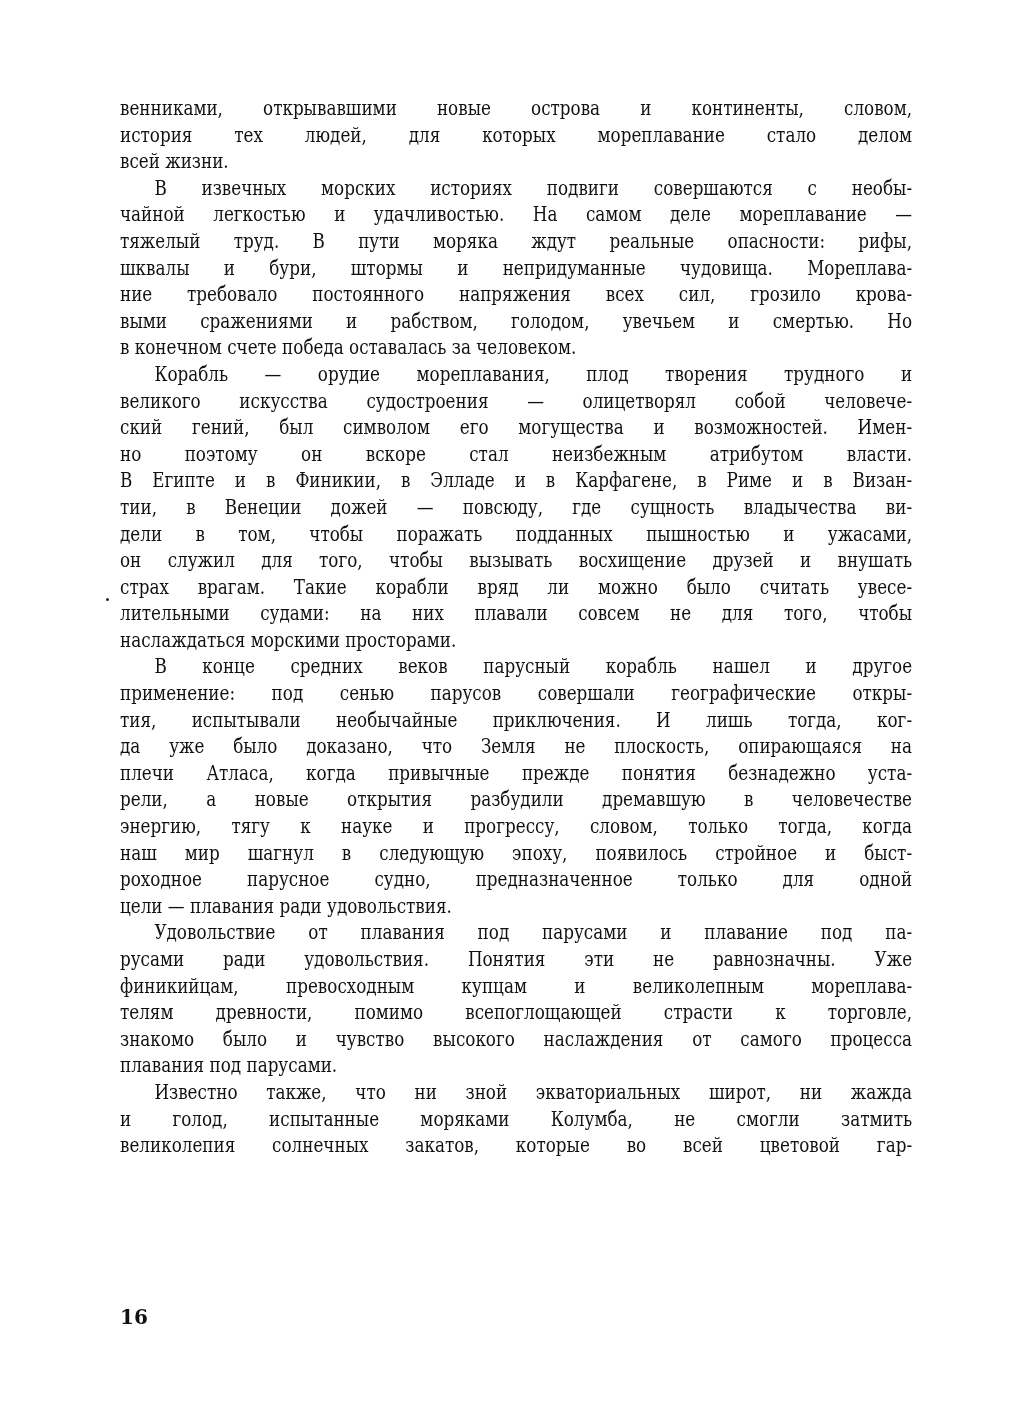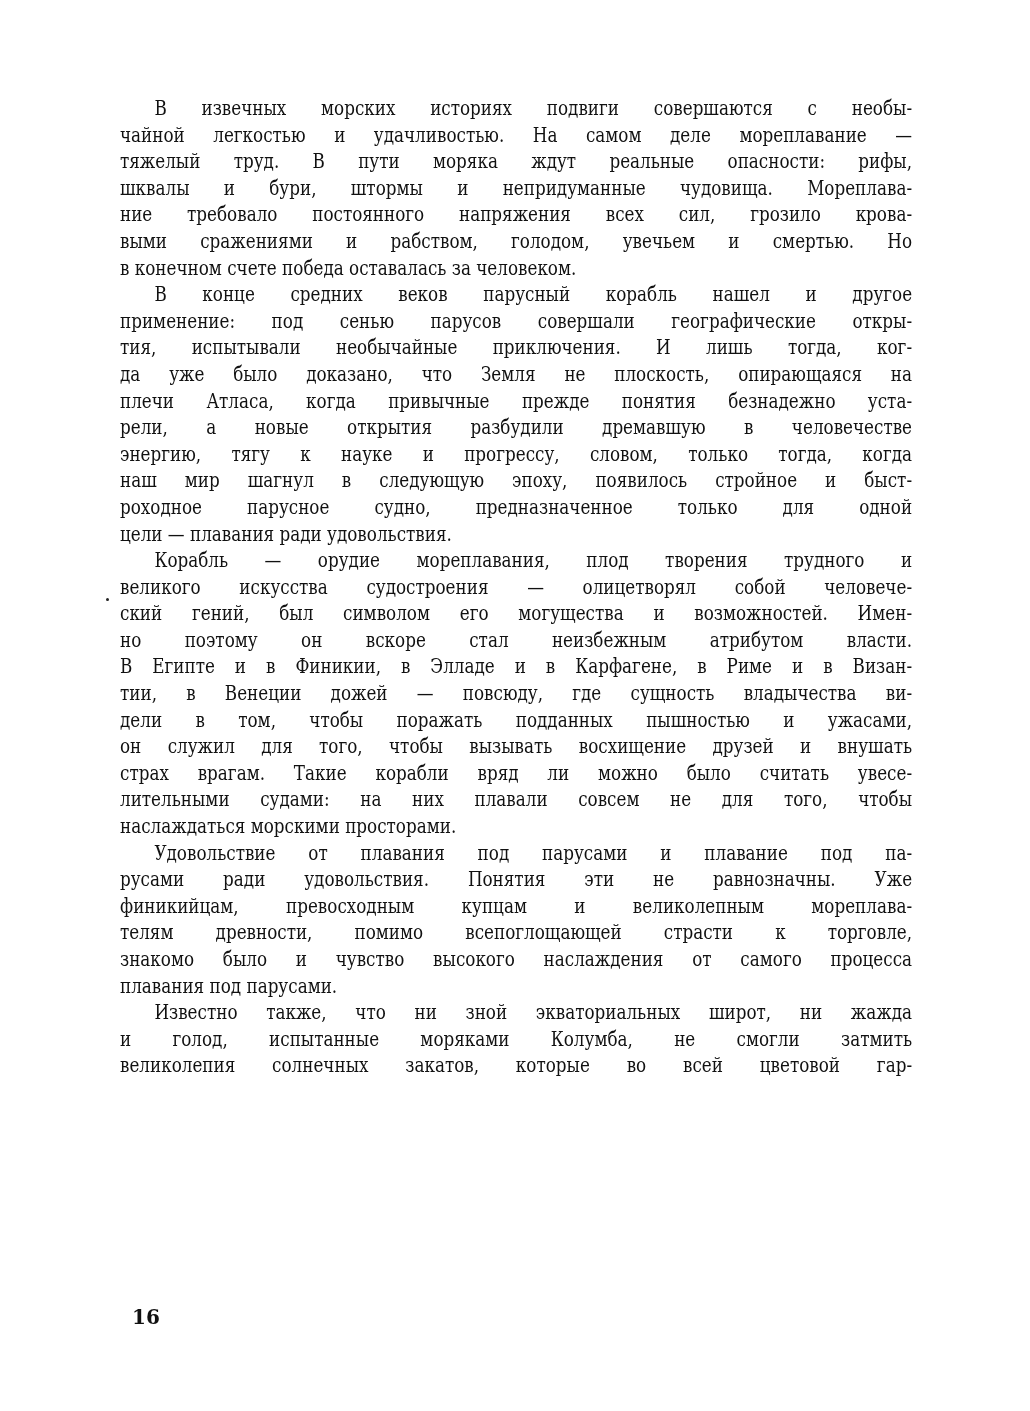--- a/index.html
+++ b/index.html
@@ -11,60 +11,65 @@
     font-size: 19.5px; color: #111;
     text-align: justify; text-align-last: justify;
     white-space: nowrap; overflow: visible;
     transform: scaleX(0.86); transform-origin: left center; width: 921px;
   }
   .line.indent { padding-left: 40px; width: 881px; }
   .line.last { text-align-last: left; }
   .mark { position: absolute; left: 106px; top: 598px; width: 3px; height: 3px; background: #222; border-radius: 50%; }
   .pagenum {
     position: absolute; left: 120px; top: 1305px;
-    font-family: "DejaVu Serif", serif; font-size: 20px; font-weight: bold; color: #111; margin-left: 12px;
+    font-family: "DejaVu Serif", serif; font-size: 20px; font-weight: bold; color: #111;
   }
 </style>
 </head>
 <body>
 
 <div class="page" id="page">
+    <div>
+      <div class="line">венниками, открывавшими новые острова и континенты, словом,</div>
+      <div class="line">история тех людей, для которых мореплавание стало делом</div>
+      <div class="line last">всей жизни.</div>
+    </div>
     <div>
       <div class="line indent">В извечных морских историях подвиги совершаются с необы-</div>
       <div class="line">чайной легкостью и удачливостью. На самом деле мореплавание —</div>
       <div class="line">тяжелый труд. В пути моряка ждут реальные опасности: рифы,</div>
       <div class="line">шквалы и бури, штормы и непридуманные чудовища. Мореплава-</div>
       <div class="line">ние требовало постоянного напряжения всех сил, грозило крова-</div>
       <div class="line">выми сражениями и рабством, голодом, увечьем и смертью. Но</div>
       <div class="line last">в конечном счете победа оставалась за человеком.</div>
-    </div>
-    <div>
-      <div class="line indent">В конце средних веков парусный корабль нашел и другое</div>
-      <div class="line">применение: под сенью парусов совершали географические откры-</div>
-      <div class="line">тия, испытывали необычайные приключения. И лишь тогда, ког-</div>
-      <div class="line">да уже было доказано, что Земля не плоскость, опирающаяся на</div>
-      <div class="line">плечи Атласа, когда привычные прежде понятия безнадежно уста-</div>
-      <div class="line">рели, а новые открытия разбудили дремавшую в человечестве</div>
-      <div class="line">энергию, тягу к науке и прогрессу, словом, только тогда, когда</div>
-      <div class="line">наш мир шагнул в следующую эпоху, появилось стройное и быст-</div>
-      <div class="line">роходное парусное судно, предназначенное только для одной</div>
-      <div class="line last">цели — плавания ради удовольствия.</div>
     </div>
     <div>
       <div class="line indent">Корабль — орудие мореплавания, плод творения трудного и</div>
       <div class="line">великого искусства судостроения — олицетворял собой человече-</div>
       <div class="line">ский гений, был символом его могущества и возможностей. Имен-</div>
       <div class="line">но поэтому он вскоре стал неизбежным атрибутом власти.</div>
       <div class="line">В Египте и в Финикии, в Элладе и в Карфагене, в Риме и в Визан-</div>
       <div class="line">тии, в Венеции дожей — повсюду, где сущность владычества ви-</div>
       <div class="line">дели в том, чтобы поражать подданных пышностью и ужасами,</div>
       <div class="line">он служил для того, чтобы вызывать восхищение друзей и внушать</div>
       <div class="line">страх врагам. Такие корабли вряд ли можно было считать увесе-</div>
       <div class="line">лительными судами: на них плавали совсем не для того, чтобы</div>
       <div class="line last">наслаждаться морскими просторами.</div>
+    </div>
+    <div>
+      <div class="line indent">В конце средних веков парусный корабль нашел и другое</div>
+      <div class="line">применение: под сенью парусов совершали географические откры-</div>
+      <div class="line">тия, испытывали необычайные приключения. И лишь тогда, ког-</div>
+      <div class="line">да уже было доказано, что Земля не плоскость, опирающаяся на</div>
+      <div class="line">плечи Атласа, когда привычные прежде понятия безнадежно уста-</div>
+      <div class="line">рели, а новые открытия разбудили дремавшую в человечестве</div>
+      <div class="line">энергию, тягу к науке и прогрессу, словом, только тогда, когда</div>
+      <div class="line">наш мир шагнул в следующую эпоху, появилось стройное и быст-</div>
+      <div class="line">роходное парусное судно, предназначенное только для одной</div>
+      <div class="line last">цели — плавания ради удовольствия.</div>
     </div>
     <div>
       <div class="line indent">Удовольствие от плавания под парусами и плавание под па-</div>
       <div class="line">русами ради удовольствия. Понятия эти не равнозначны. Уже</div>
       <div class="line">финикийцам, превосходным купцам и великолепным мореплава-</div>
       <div class="line">телям древности, помимо всепоглощающей страсти к торговле,</div>
       <div class="line">знакомо было и чувство высокого наслаждения от самого процесса</div>
       <div class="line last">плавания под парусами.</div>
     </div>
     <div>

